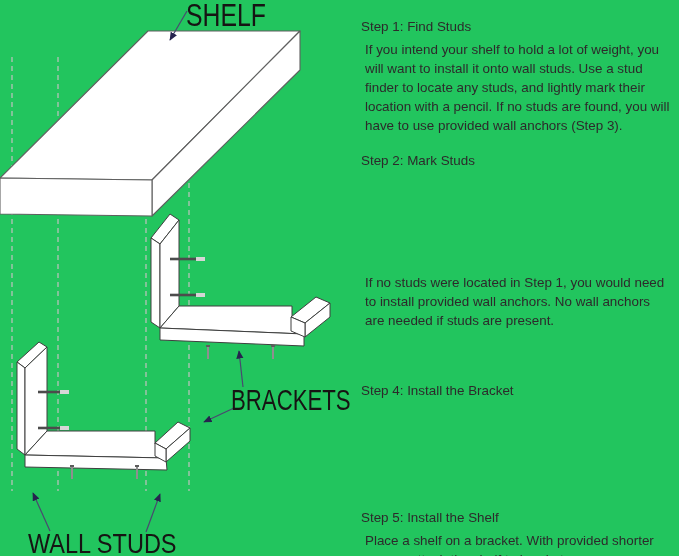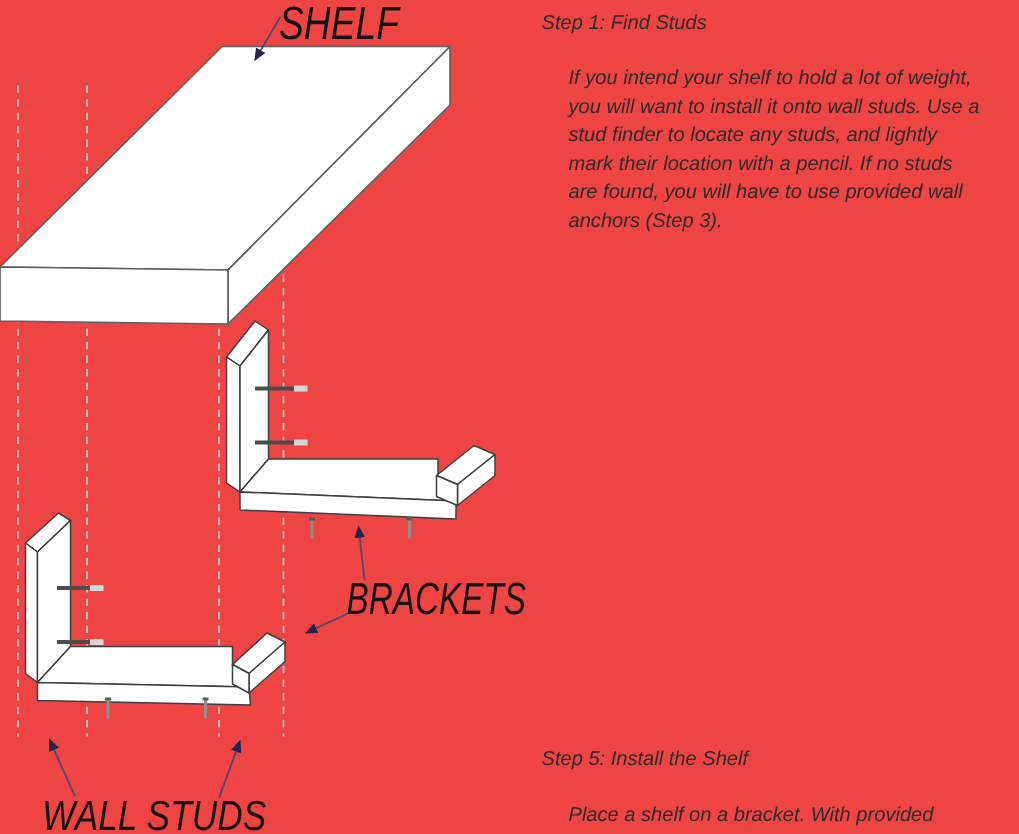--- a/index.html
+++ b/index.html
@@ -1,37 +1,37 @@
 <!DOCTYPE html>
 <html><head>
 <meta charset="utf-8">
 <style>
   html,body{margin:0;padding:0;background:#ffffff;}
   body{
     width:679px;height:556px;position:relative;overflow:hidden;
     font-family:"Liberation Sans",sans-serif;color:#2d2a2b;
   }
-  .stage{position:absolute;inset:0;background:#ef4444;font-style:italic;}
+  .stage{position:absolute;inset:0;background:#22c55e;}
   svg.diagram{position:absolute;left:0;top:0;}
 
   
   .diag-label{
     position:absolute;font-family:"Liberation Sans",sans-serif;
     color:#161413;line-height:1;white-space:nowrap;
     transform-origin:0 0;
   }
   .lbl-shelf{left:186px;top:0px;font-size:31px;transform:scaleX(0.80);}
   .lbl-brackets{left:231px;top:385px;font-size:30px;transform:scaleX(0.74);}
   .lbl-wallstuds{left:28px;top:530px;font-size:28px;transform:scaleX(0.84);}
 
   
   .steps{position:absolute;left:361px;top:0;width:315px;}
   .step{position:absolute;left:0;width:313px;font-size:13.4px;line-height:19px;}
-  .step .title{margin:0 0 0 0;}
-  .step .body{margin:18px;}
+  .step .title{margin:12px 0 0 0;}
+  .step .body{margin:4px;}
   .step1{top:5px;} .step2{top:139px;} .step3{top:269px;}
   .step4{top:369px;} .step5{top:496px;}
 </style>
 </head>
 <body>
 
 <div class="stage">
 
   <svg class="diagram" width="360" height="556" viewBox="0 0 360 556">
     <defs>
@@ -109,24 +109,27 @@
   <div class="diag-label lbl-shelf">SHELF</div>
   <div class="diag-label lbl-brackets">BRACKETS</div>
   <div class="diag-label lbl-wallstuds">WALL STUDS</div>
 
   <div class="steps">
     <div class="step step1">
       <div class="title">Step 1: Find Studs</div>
       <div class="body">If you intend your shelf to hold a lot of weight, you will want to install it onto wall studs. Use a stud finder to locate any studs, and lightly mark their location with a pencil. If no studs are found, you will have to use provided wall anchors (Step 3).</div>
     </div>
     <div class="step step2">
+      <div class="title">Step 2: Mark Studs</div>
     </div>
     <div class="step step3">
+      <div class="body">If no studs were located in Step 1, you would need to install provided wall anchors. No wall anchors are needed if studs are present.</div>
     </div>
     <div class="step step4">
+      <div class="title">Step 4: Install the Bracket</div>
     </div>
     <div class="step step5">
       <div class="title">Step 5: Install the Shelf</div>
       <div class="body">Place a shelf on a bracket. With provided shorter screws attach the shelf to brackets</div>
     </div>
   </div>
 
 </div>
 
 </body></html>

